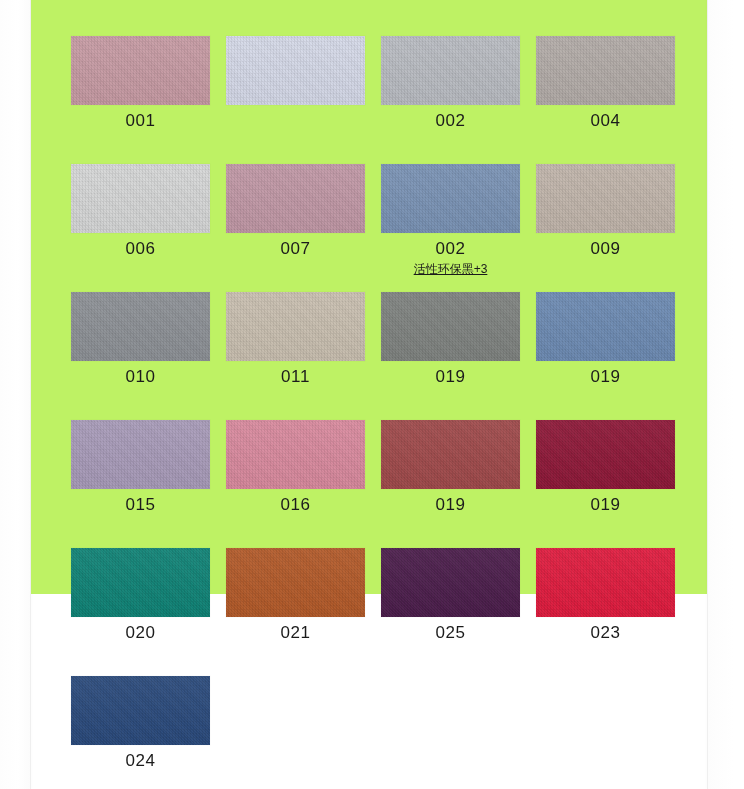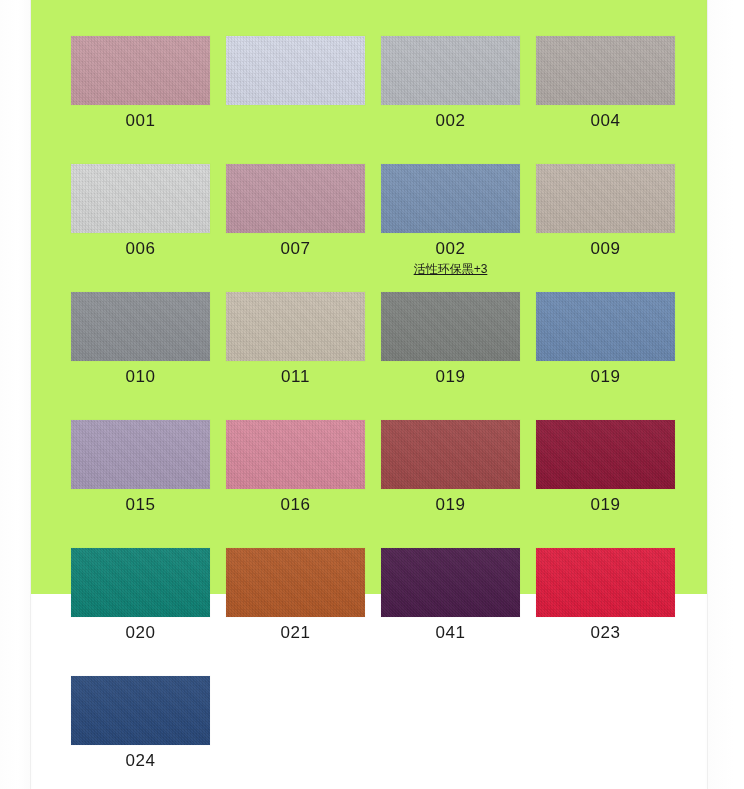--- a/index.html
+++ b/index.html
@@ -235,21 +235,21 @@
       </div>
       <div class="cell">
         <div class="swatch" style="background-color: rgb(179, 90, 41);"></div>
         <div class="caption">
           <span class="code">021</span>
         </div>
       </div>
       <div class="cell">
         <div class="swatch" style="background-color: rgb(75, 29, 75);"></div>
         <div class="caption">
-          <span class="code">041</span>
+          <span class="code">025</span>
         </div>
       </div>
       <div class="cell">
         <div class="swatch" style="background-color: rgb(224, 27, 62);"></div>
         <div class="caption">
           <span class="code">023</span>
         </div>
       </div>
       <div class="cell">
         <div class="swatch" style="background-color: rgb(42, 74, 124);"></div>

